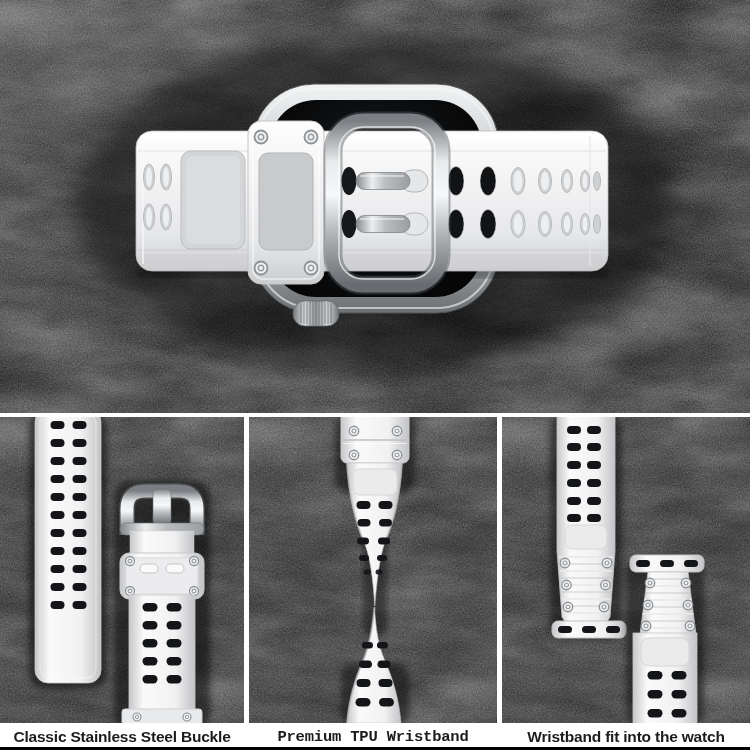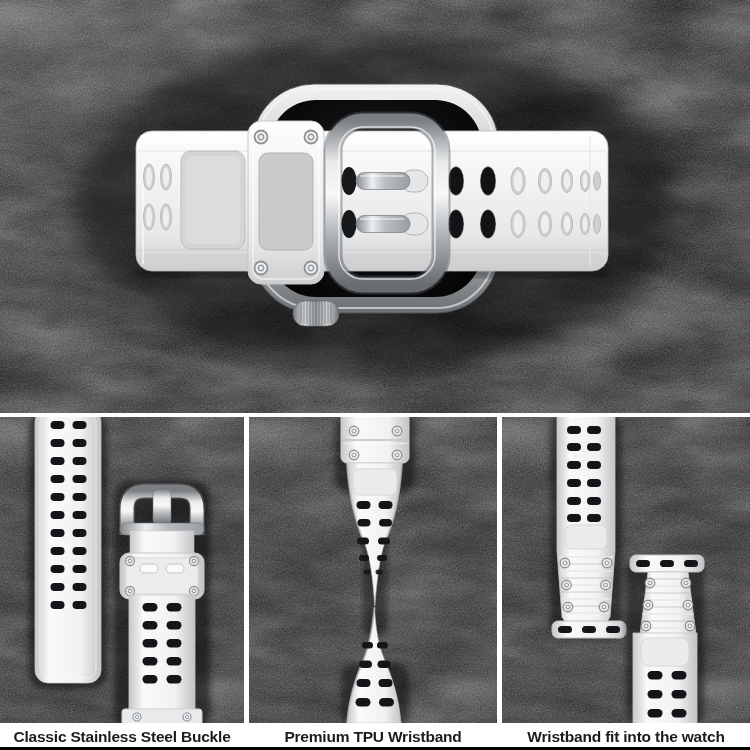--- a/index.html
+++ b/index.html
@@ -9,21 +9,21 @@
   .bottom{position:absolute;top:413px;left:0;width:750px;height:337px;background:#fff;}
   .panel-row{display:flex;gap:5px;margin-top:4px;height:306px;}
   .panel{height:306px;overflow:hidden;}
   .panel:nth-child(1){width:244px;}
   .panel:nth-child(2){width:248px;}
   .panel:nth-child(3){width:248px;}
   .caption-row{display:flex;gap:5px;height:27px;background:#fff;}
   .caption{display:flex;align-items:center;justify-content:center;
            font-weight:700;font-size:15.5px;letter-spacing:-0.2px;color:#1b1c1d;}
   .caption:nth-child(1){width:244px;}
-  .caption:nth-child(2){width:248px;}
+  .caption:nth-child(2){width:248px;font-family:Liberation Mono, monospace;}
   .caption:nth-child(3){width:248px;}
   svg{display:block;}
 </style>
 </head>
 <body>
 
 <svg width="0" height="0" style="position:absolute" aria-hidden="true">
   <defs>
     <linearGradient id="strapH" x1="0" y1="0" x2="1" y2="0">
       <stop offset="0" stop-color="#c6c7c9"></stop>

